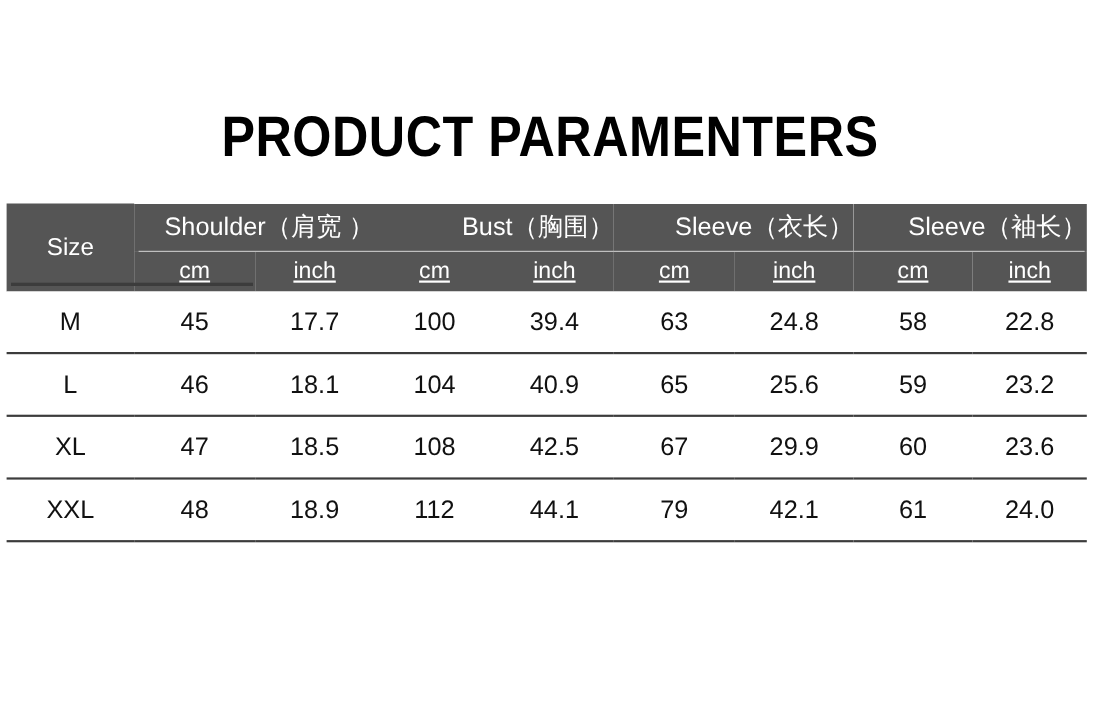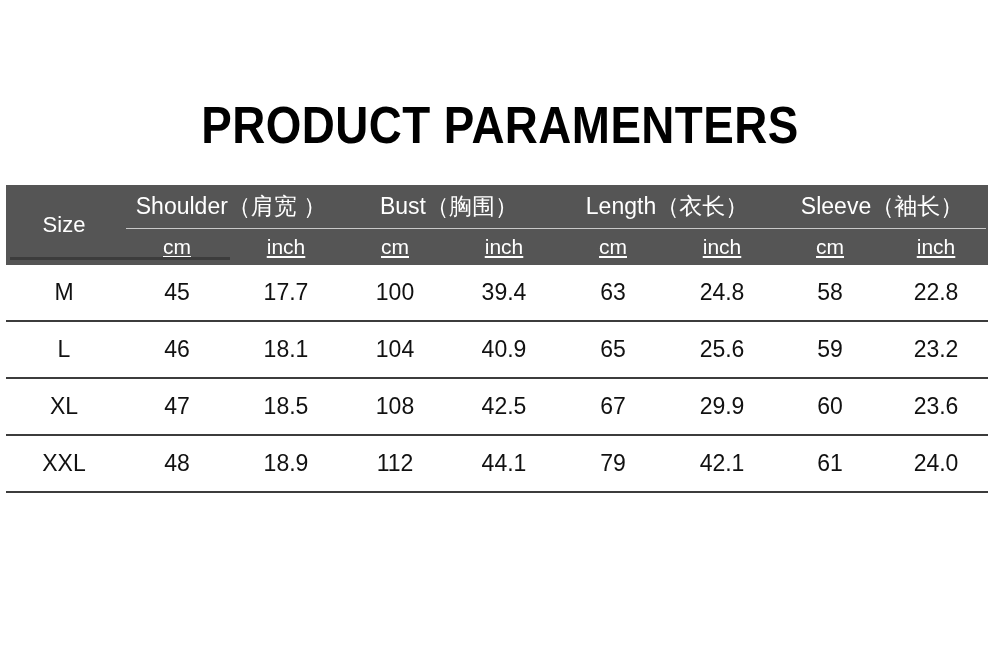--- a/index.html
+++ b/index.html
@@ -91,20 +91,21 @@
     font-size: 23px;
     text-align: center;
     height: 44px;
     vertical-align: middle;
     position: relative;
     white-space: nowrap;
   }
   th.group-cell .grp-inner {
     display: block;
     padding-bottom: 2px;
+    text-align: right;
   }
 
   
   tr.group-row th.group-cell::after {
     content: "";
     position: absolute;
     left: 0;
     right: 0;
     bottom: 0;
     height: 1px;
@@ -171,21 +172,21 @@
       <thead>
         <tr class="group-row">
           <th class="size-cell" rowspan="2">Size</th>
           <th class="group-cell first-grp" colspan="2">
             <span class="grp-inner">Shoulder（肩宽 ）</span>
           </th>
           <th class="group-cell" colspan="2">
             <span class="grp-inner">Bust（胸围）</span>
           </th>
           <th class="group-cell" colspan="2">
-            <span class="grp-inner">Length（衣长）</span>
+            <span class="grp-inner">Sleeve（衣长）</span>
           </th>
           <th class="group-cell last-grp" colspan="2">
             <span class="grp-inner">Sleeve（袖长）</span>
           </th>
         </tr>
         <tr class="unit-row">
           <th class="unit-cell">cm</th>
           <th class="unit-cell">inch</th>
           <th class="unit-cell">cm</th>
           <th class="unit-cell">inch</th>

